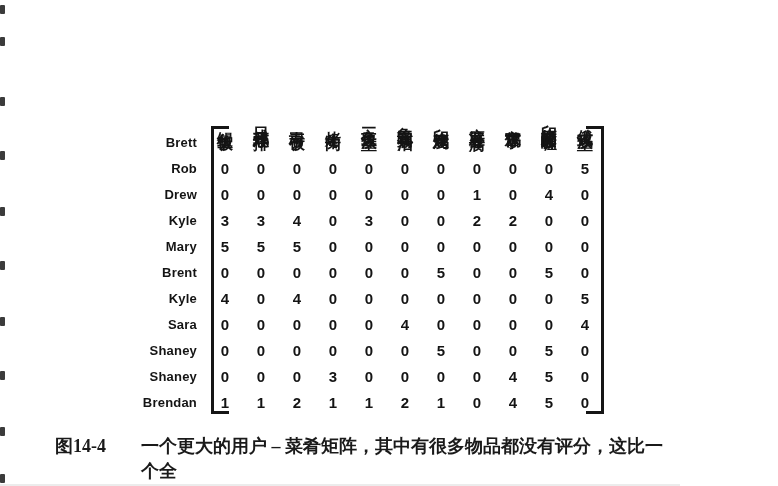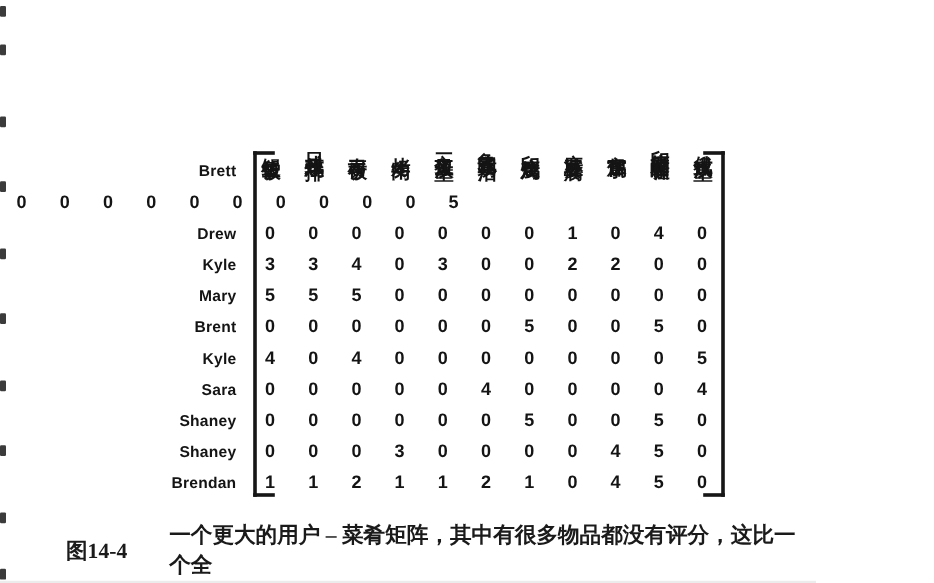--- a/index.html
+++ b/index.html
@@ -50,21 +50,21 @@
   
   .bracket{
     position:absolute;top:126px;height:288px;width:18px;
     box-sizing:border-box;border:3px solid #161616;
   }
   .bracket-left{left:211px;border-right:none;}
   .bracket-right{left:586px;border-left:none;}
   
   .caption{
     position:absolute;left:55px;top:434px;
-    display:flex;align-items:center;
+    display:flex;align-items:flex-start;
     font-size:18px;line-height:25px;
     font-family:"Liberation Serif","DejaVu Serif",serif;
     color:#1a1a1a;
   }
   .cap-label{flex:none;width:74px;font-weight:bold;white-space:nowrap;}
   .cap-text{margin-left:12px;font-weight:bold;}
 </style>
 </head>
 <body>
 
@@ -130,20 +130,21 @@
           <div class="mcell">4</div>
           <div class="mcell">4</div>
           <div class="mcell">0</div>
           <div class="mcell">0</div>
           <div class="mcell">0</div>
           <div class="mcell">0</div>
           <div class="mcell">0</div>
           <div class="mcell">0</div>
         </div>
         <div class="mrow">
+          <div class="rname">Rob</div>
           <div class="mcell">0</div>
           <div class="mcell">0</div>
           <div class="mcell">0</div>
           <div class="mcell">0</div>
           <div class="mcell">0</div>
           <div class="mcell">0</div>
           <div class="mcell">0</div>
           <div class="mcell">0</div>
           <div class="mcell">0</div>
           <div class="mcell">0</div>

